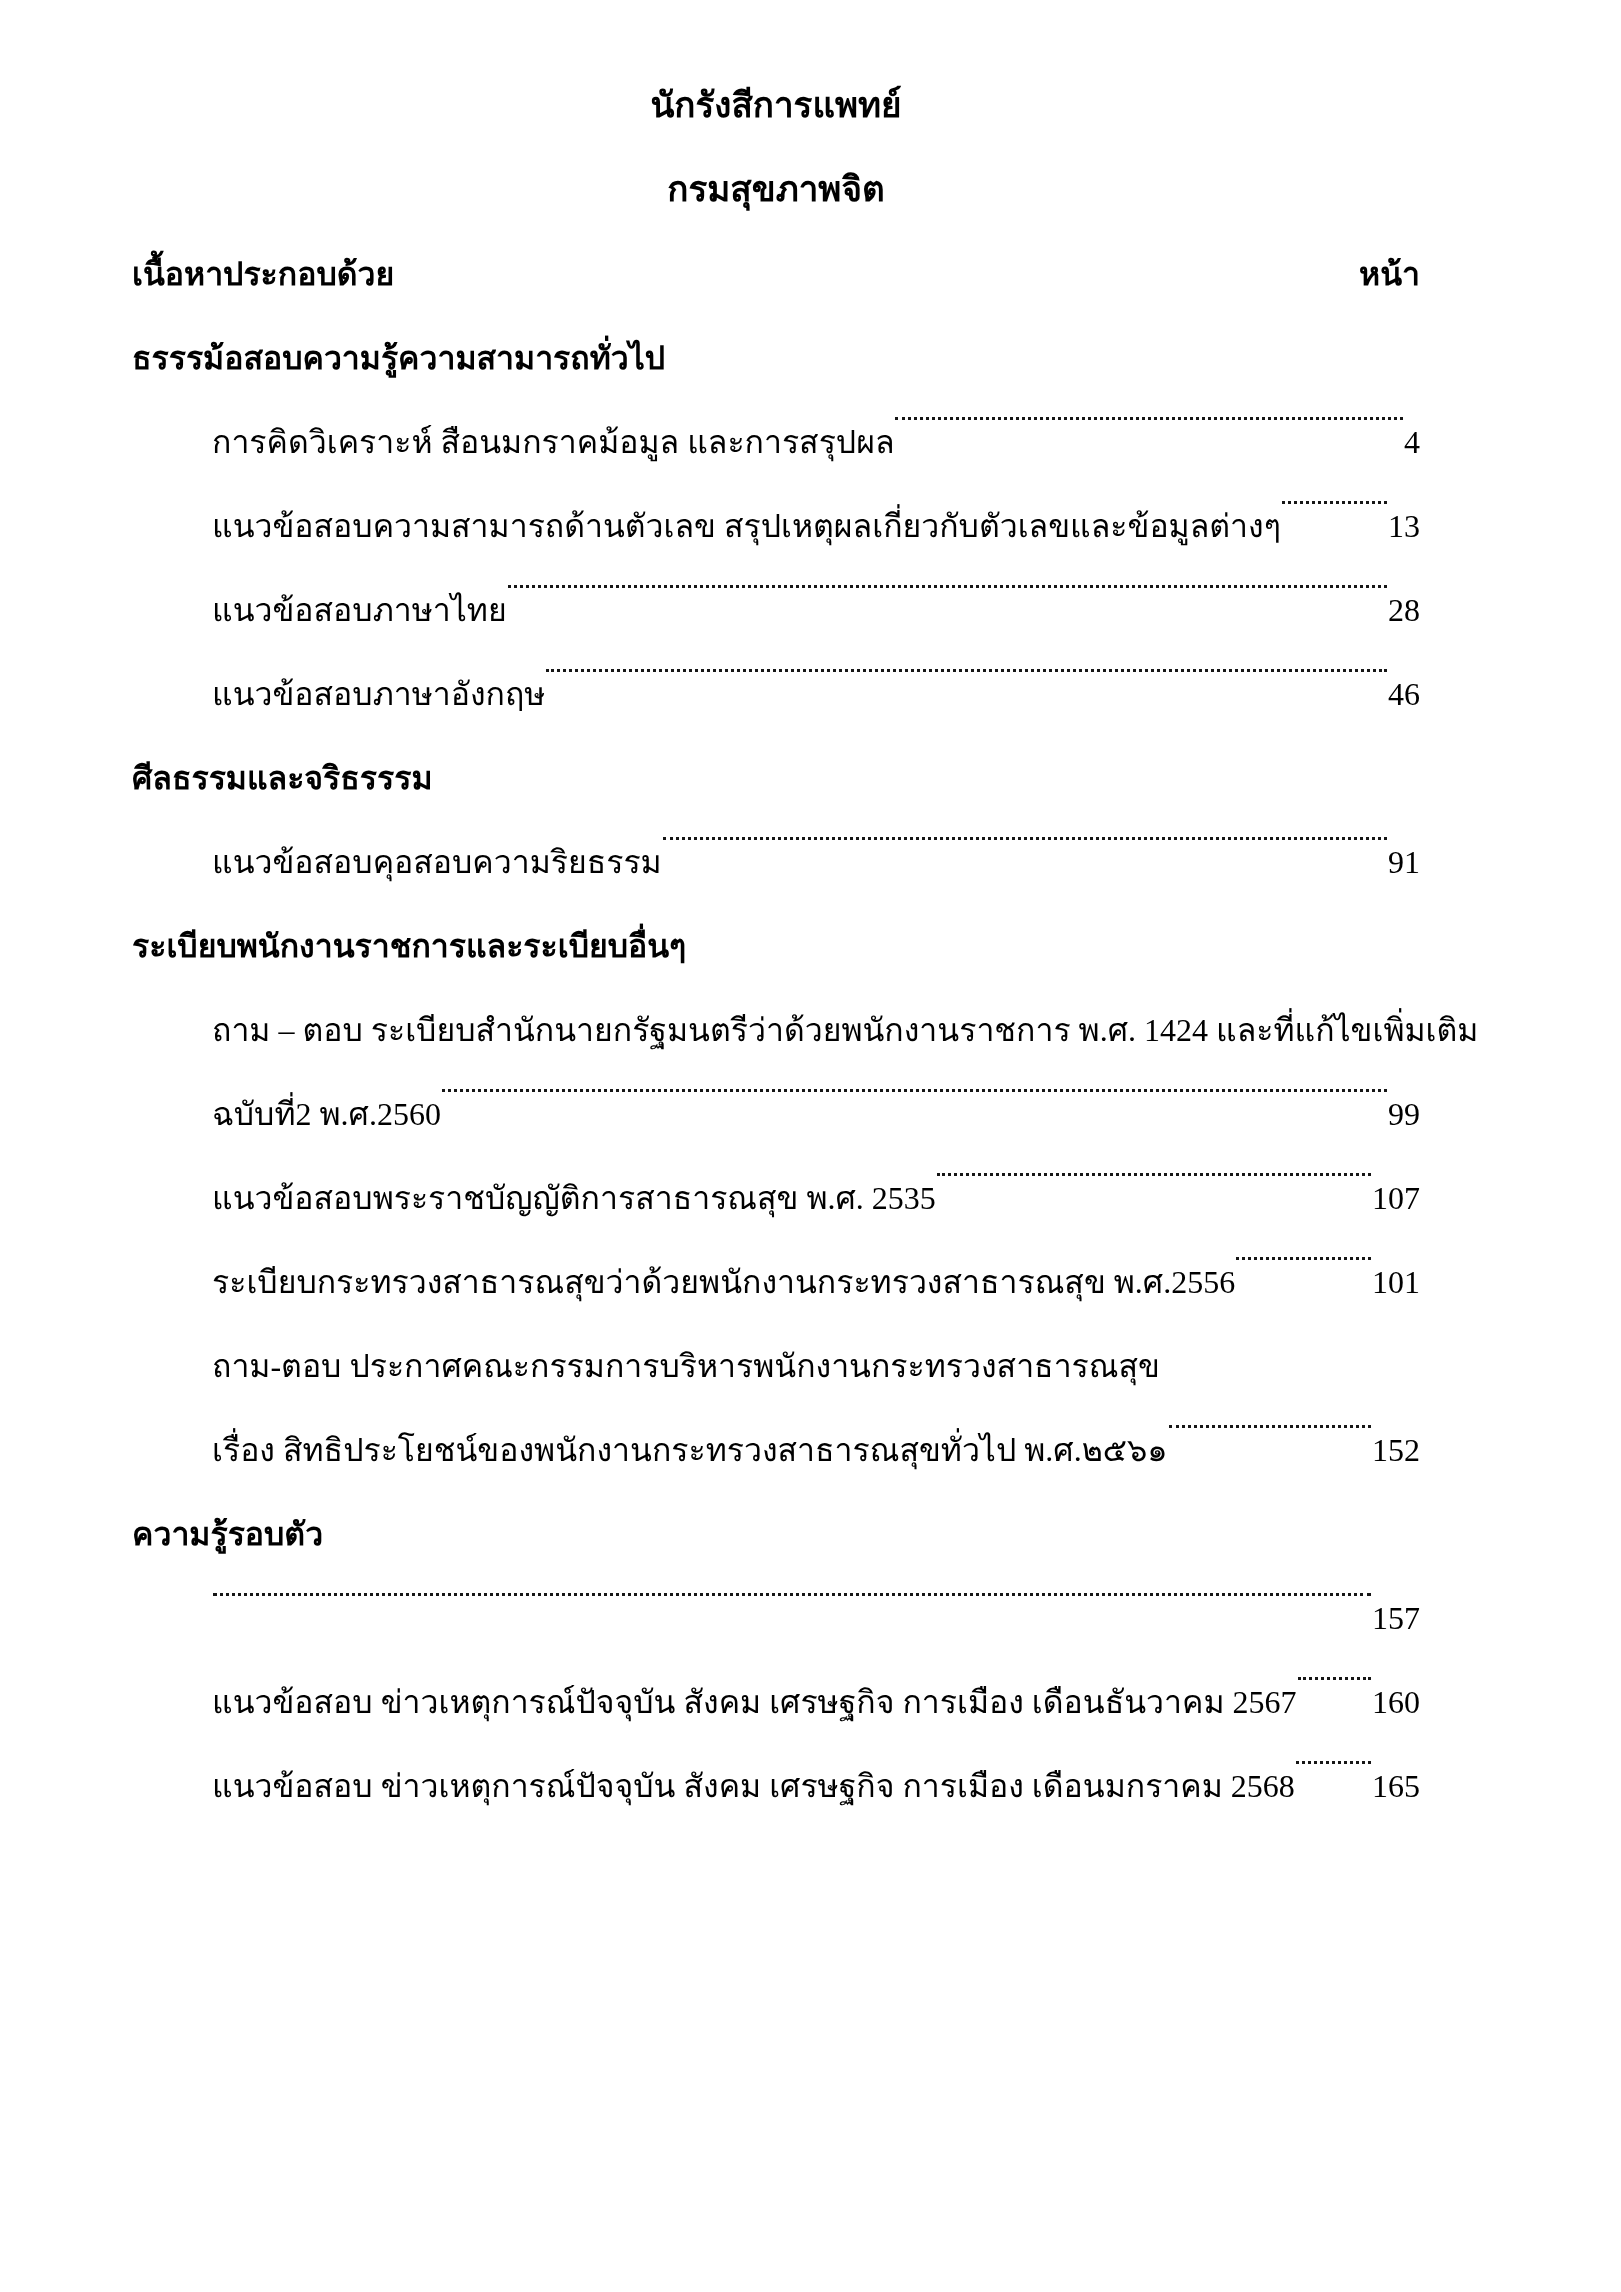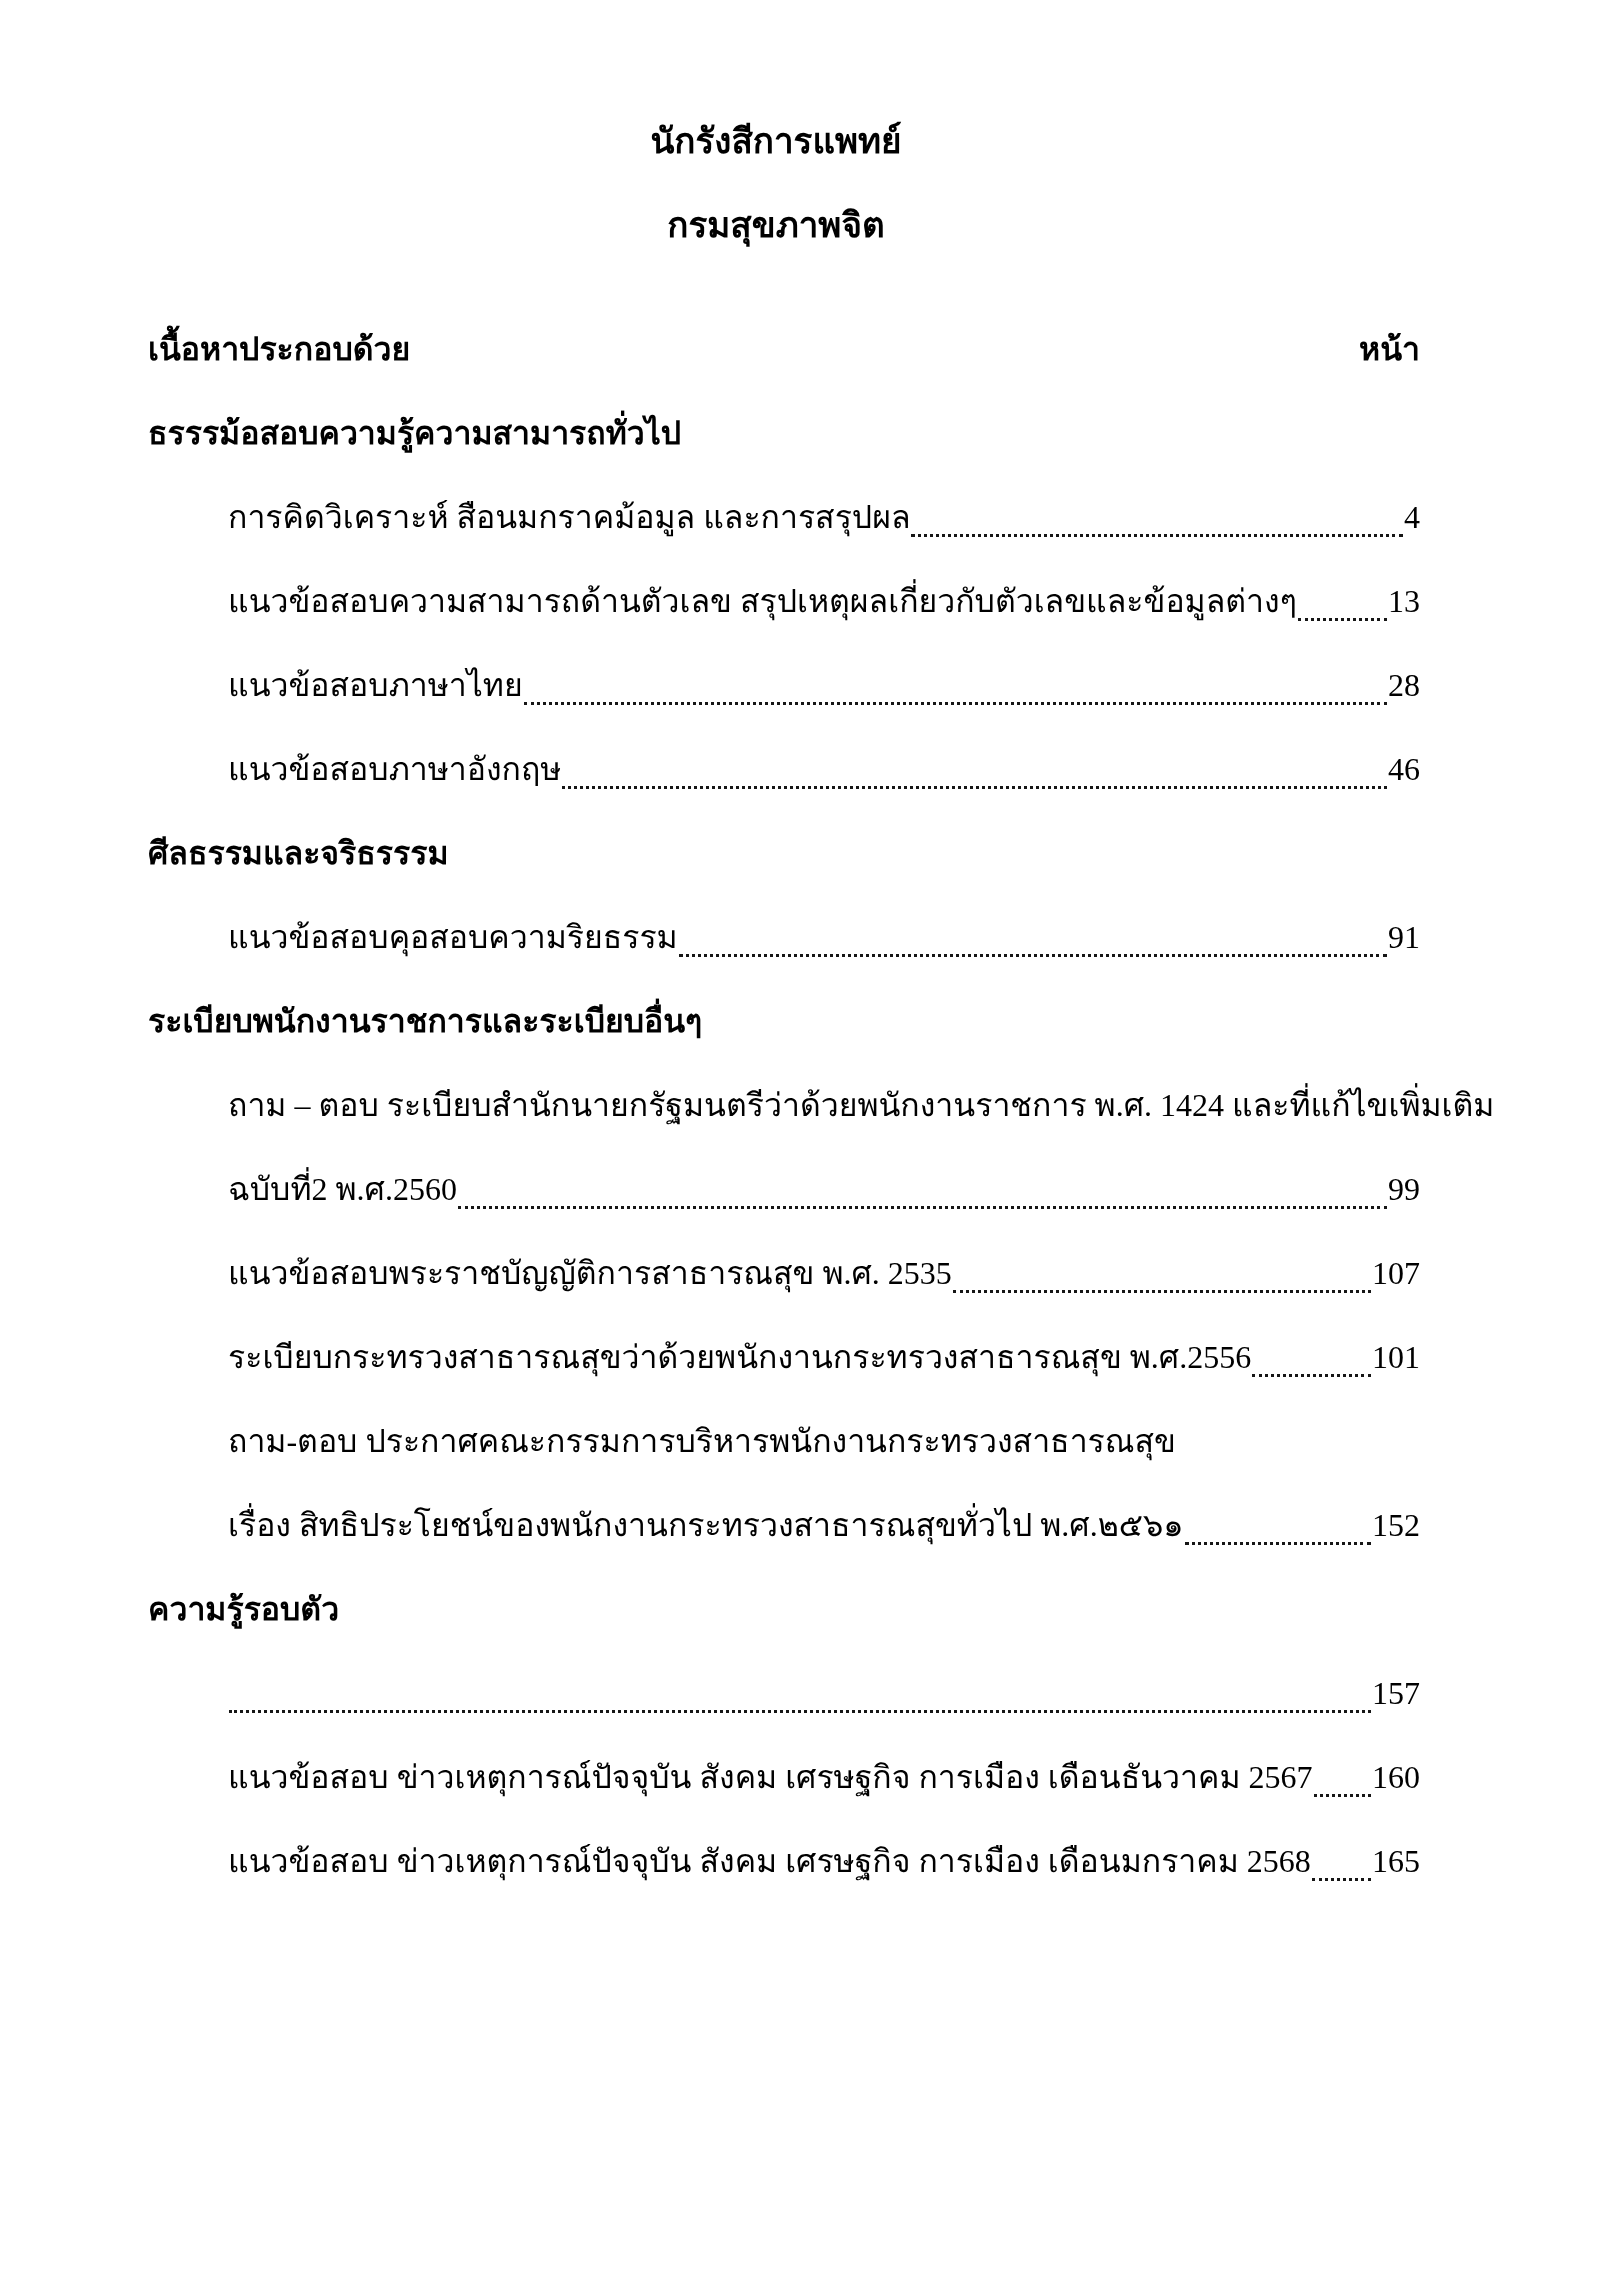--- a/index.html
+++ b/index.html
@@ -6,41 +6,40 @@
     margin: 0;
     padding: 0;
     background: #ffffff;
   }
   .page {
     position: relative;
     width: 1621px;
     height: 2293px;
     background: #ffffff;
     box-sizing: border-box;
-    padding: 120px 201px 0 132px;
+    padding: 84px 201px 0 132px;
     font-family: "Liberation Serif", "DejaVu Serif", serif;
     color: #000000;
     overflow: hidden;
   }
   .trow {
     height: 84px;
     box-sizing: border-box;
   }
   .title-line {
     text-align: center;
     font-size: 35px;
     font-weight: bold;
     line-height: 43px;
   }
   .line {
     display: flex;
-    align-items: flex-end;
+    align-items: flex-start;
     font-size: 32px;
     line-height: 45px;
-    margin-left: 16px;
   }
   .line.header-row {
     justify-content: space-between;
     font-weight: bold;
   }
   .bold { font-weight: bold; }
   .indent1 { padding-left: 80px; }
   .label { white-space: nowrap; }
   .dots {
     flex: 1 1 auto;

